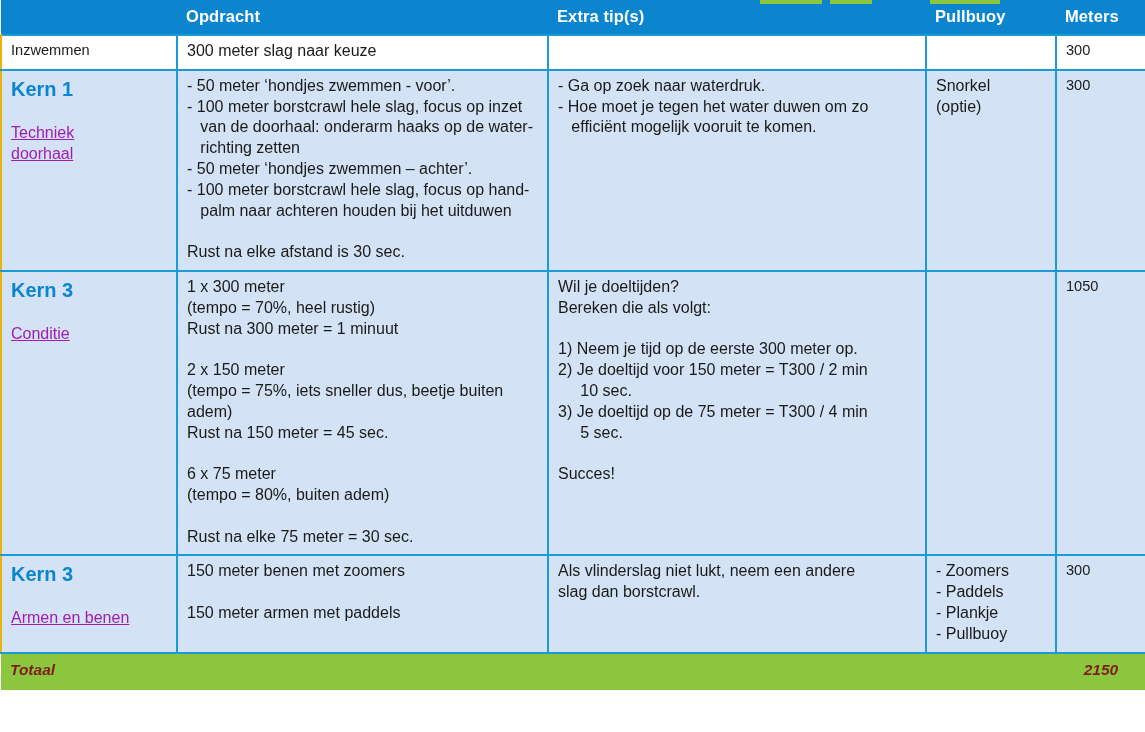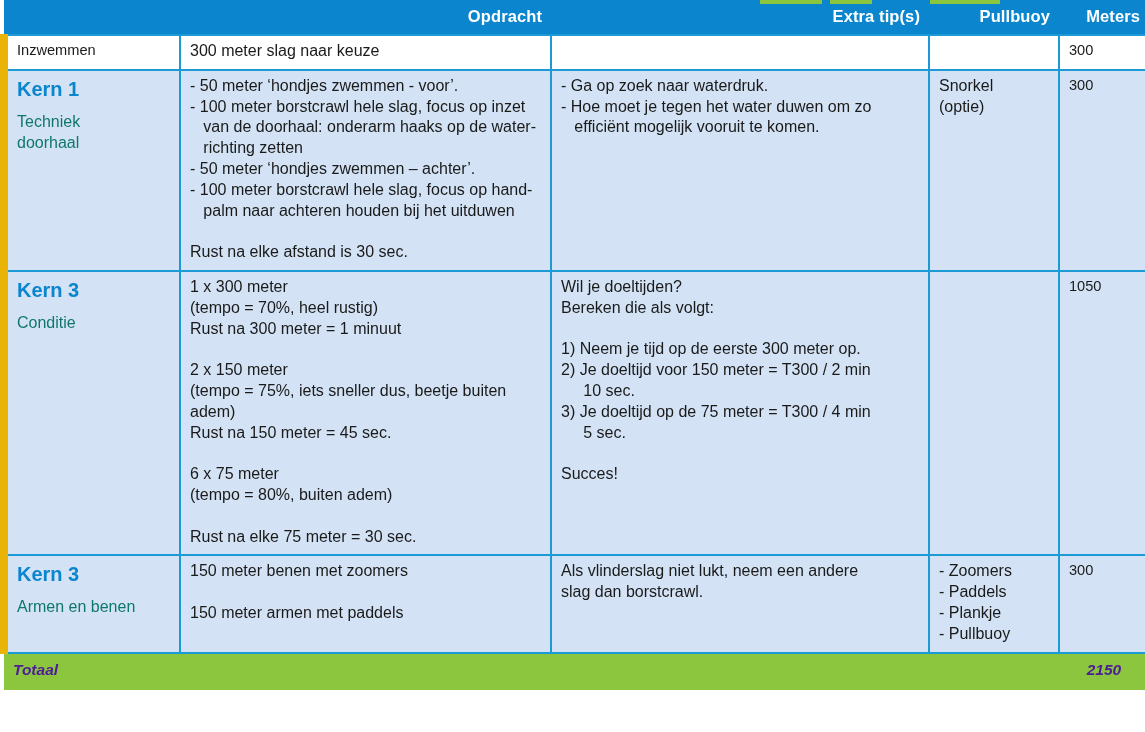--- a/index.html
+++ b/index.html
@@ -42,21 +42,21 @@
   col.c-opdr   { width: 371px; }
   col.c-tip    { width: 378px; }
   col.c-mat    { width: 130px; }
   col.c-met    { width: 90px; }
 
   thead th {
     background: #0b86ce;
     color: #ffffff;
     font-size: 16.5px;
     font-weight: bold;
-    text-align: right;
+    text-align: left;
     padding: 5px 9px 7px 9px;
     border: none;
     vertical-align: middle;
     height: 22px;
     letter-spacing: 0.1px;
   }
   thead th.blank { }
 
   tbody td {
     border-left: 2px solid #1b9ad6;
@@ -66,50 +66,51 @@
     padding: 5px 9px 7px 9px;
     font-size: 14.6px;
     line-height: 1.30;
     color: #1a1a1a;
     vertical-align: top;
     background: #ffffff;
   }
   tbody tr.shaded td {
     background: #d3e3f5;
   }
-  tbody td:first-child { border-left: 8px solid #eab308; }
+  tbody td:first-child { border-left: 2px solid #eab308; }
   tbody td:last-child  { border-right: 2px solid #737373; }
 
   .fase-title {
     color: #0b86ce;
     font-weight: bold;
     font-size: 20px;
     display: block;
   }
   .fase-sub {
     display: block;
-    margin-top: 10px;
-    font-size: 14.6px;
-    color: #0f766e;
+    margin-top: 21px;
+    font-size: 14.6px;
+    color: #a21caf;
+    text-decoration: underline;
   }
   .plain-label {
     font-size: 14.6px;
     color: #1a1a1a;
   }
   .blk {
     white-space: pre-wrap;
     font-size: 16px;
     line-height: 1.30;
   }
   .num {
     font-size: 14.6px;
   }
   tr.total-row td {
     background: #8cc63e;
-    color: #4c1d95;
+    color: #7f1d1d;
     font-style: italic;
     font-weight: bold;
     font-size: 15.5px;
     border: none;
     padding: 6px 9px 8px 9px;
     height: 22px;
     vertical-align: middle;
   }
   tr.total-row td.total-value {
     text-align: center;

